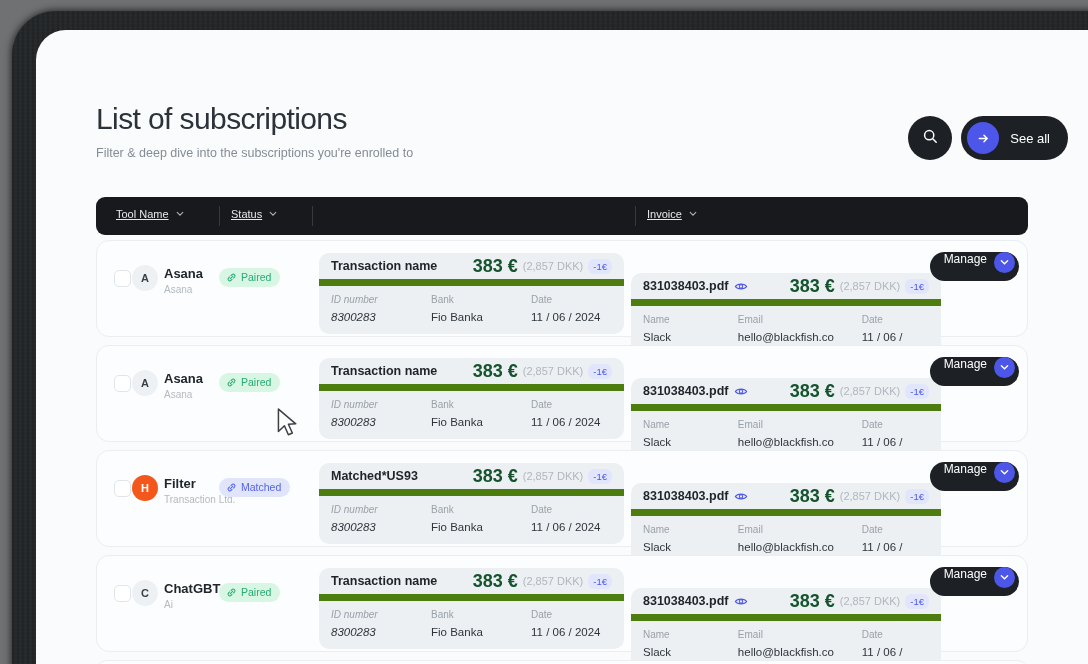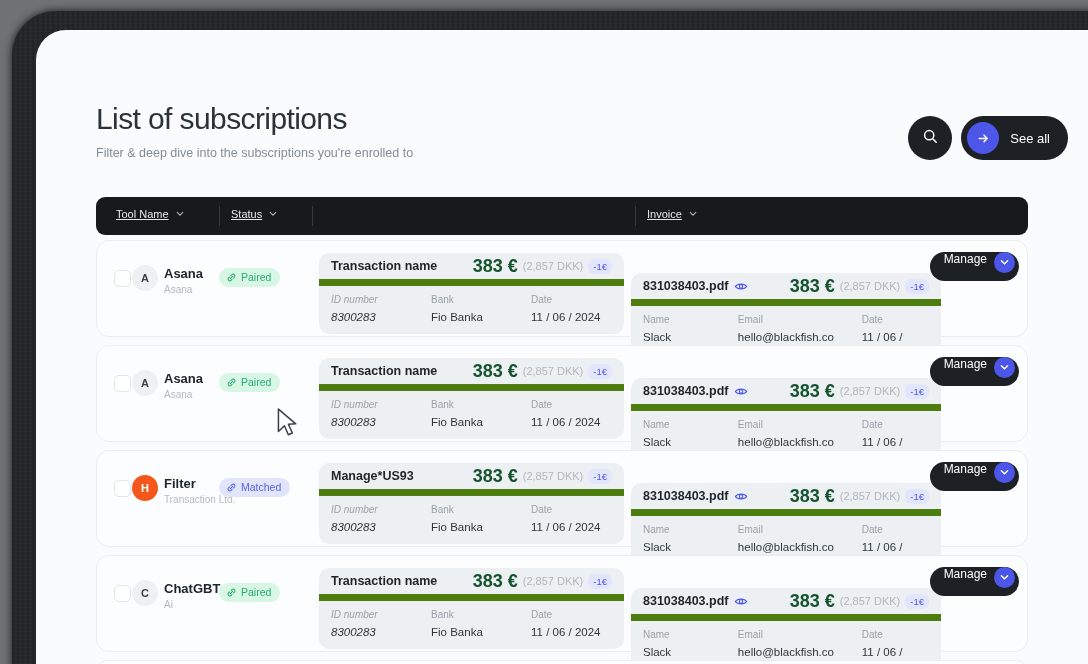--- a/index.html
+++ b/index.html
@@ -312,21 +312,21 @@
     </div>
     <span class="badge matched">
       <svg width="11" height="11" viewBox="0 0 12 12">
               <path d="M4.6 7.4 L7.4 4.6 M3.9 5.4 L2.8 6.5 a1.9 1.9 0 0 0 2.7 2.7 l1.1-1.1 M8.1 6.6 l1.1-1.1 a1.9 1.9 0 0 0 -2.7-2.7 L5.4 3.9" fill="none" stroke="currentColor" stroke-width="1.1" stroke-linecap="round"></path>
             </svg>
       <span>Matched</span>
     </span>
 
     <div class="card t-card">
       <div class="card-head">
-        <span class="card-title">Manage*US93</span>
+        <span class="card-title">Matched*US93</span>
         <span class="price">
           <span class="amount">383 €</span>
           <span class="conv">(2,857 DKK)</span>
           <span class="fee">-1€</span>
         </span>
       </div>
       <div class="card-fields">
         <div class="field">
           <div class="f-label">ID number</div>
           <div class="f-value">8300283</div>

